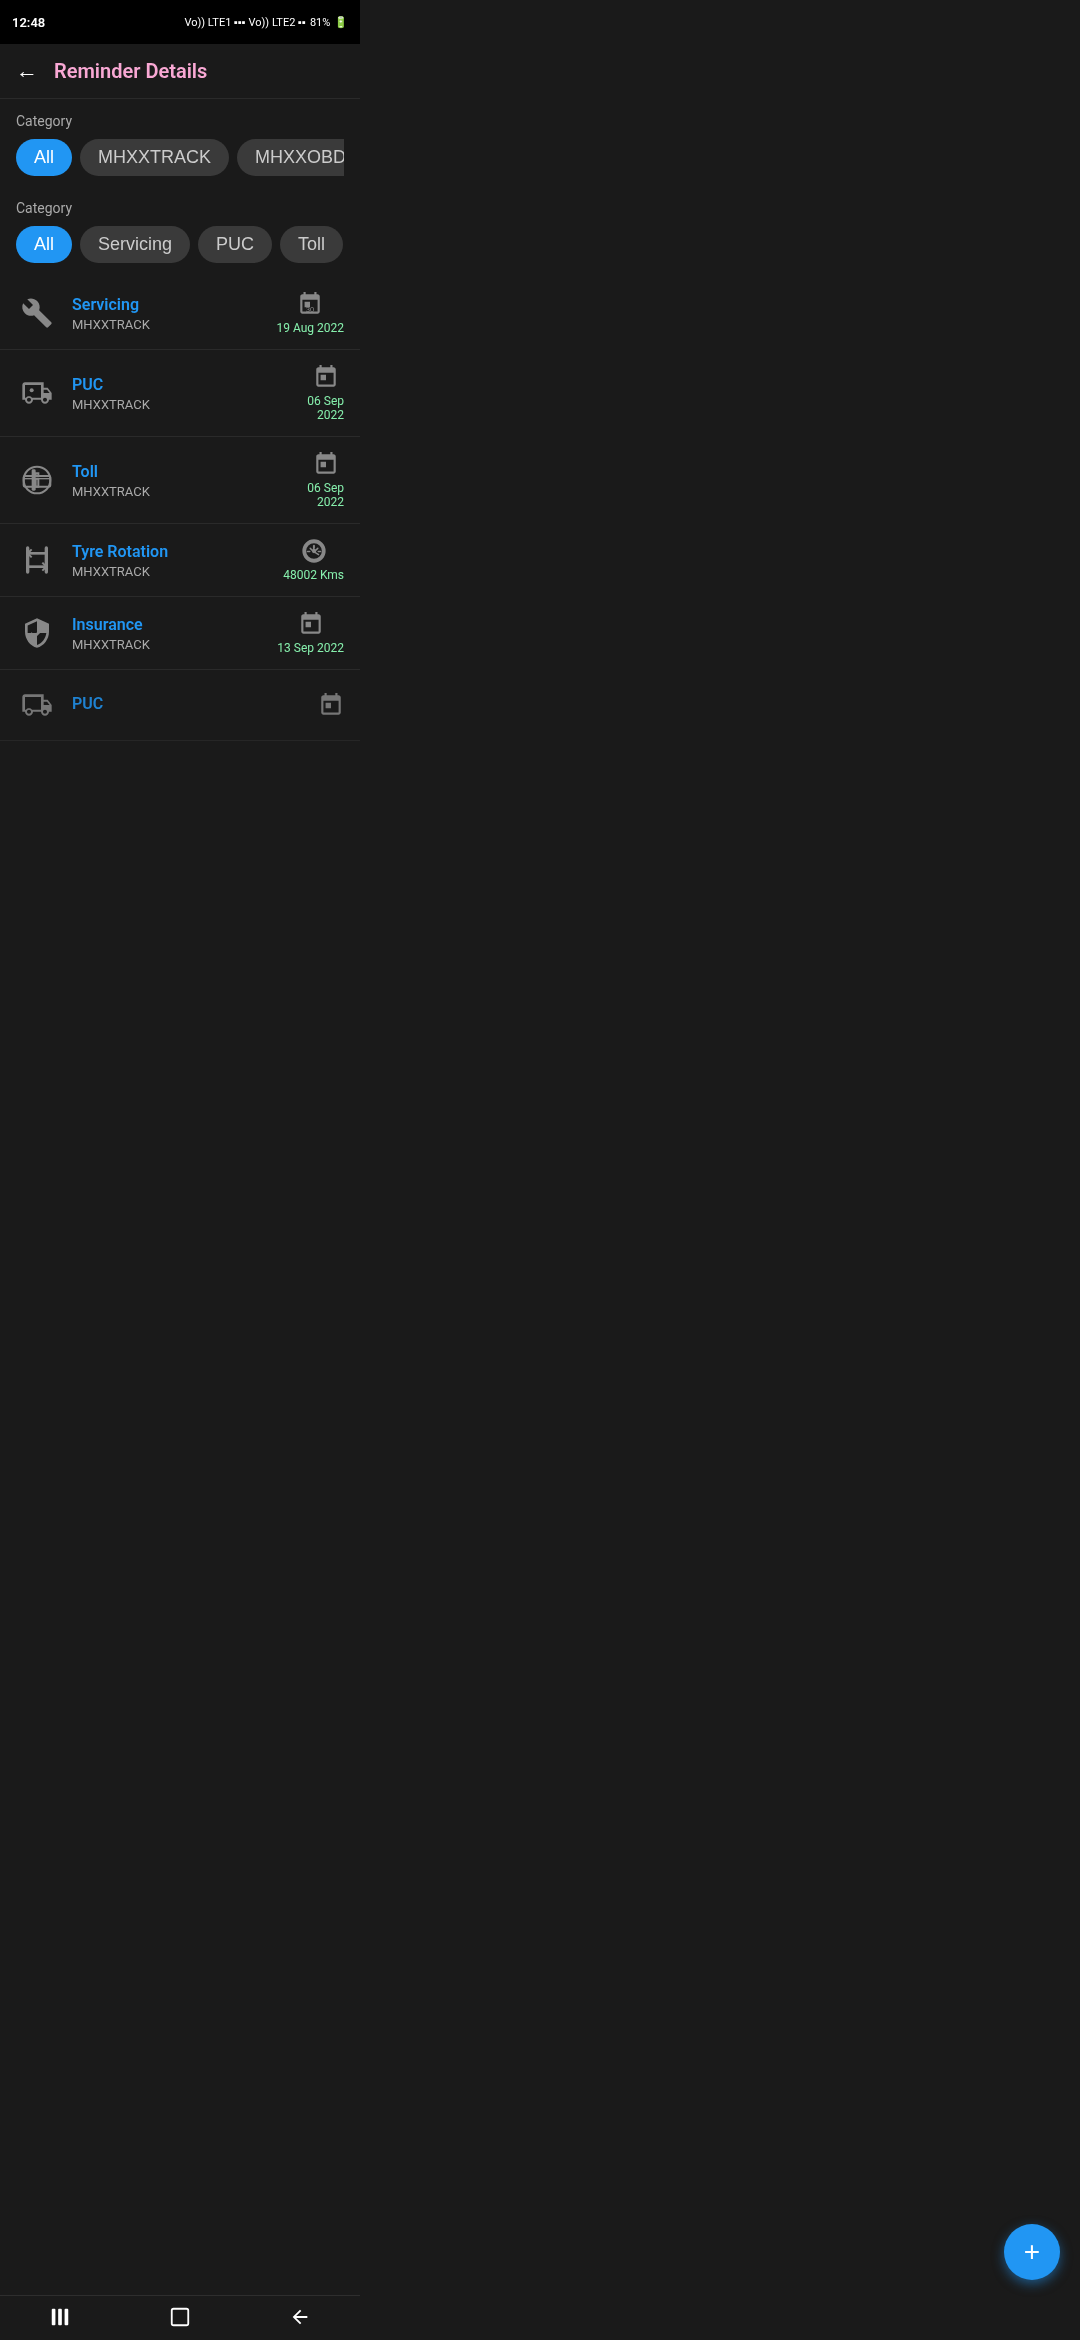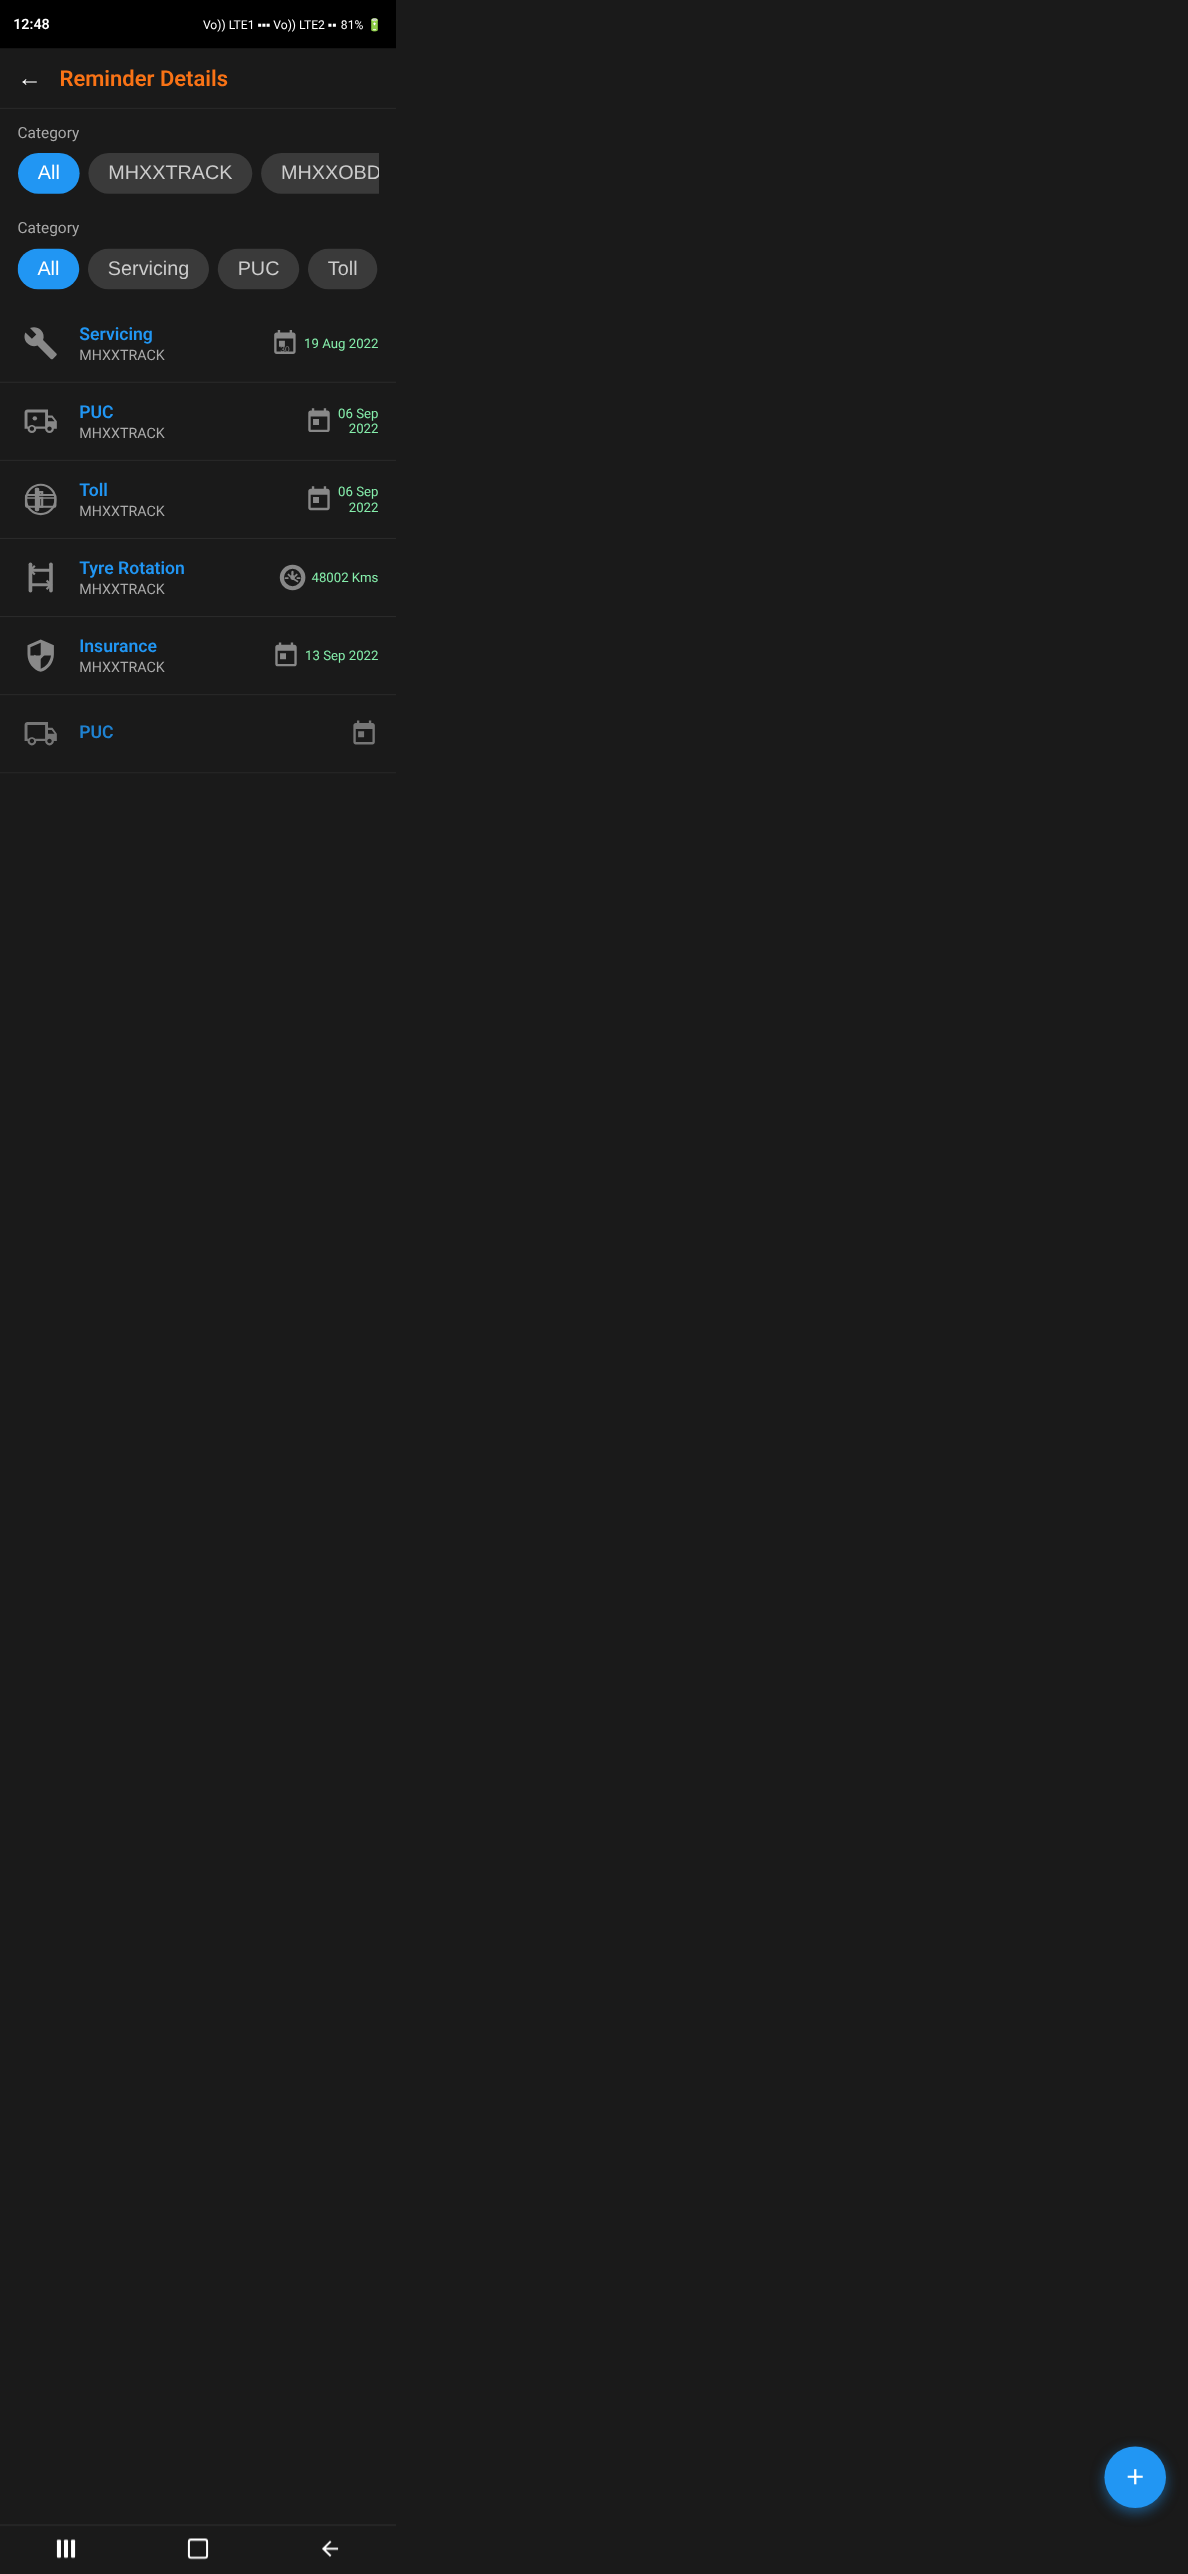--- a/index.html
+++ b/index.html
@@ -43,21 +43,21 @@
       font-size: 22px;
       cursor: pointer;
       background: none;
       border: none;
       color: #fff;
     }
 
     .header-title {
       font-size: 20px;
       font-weight: 600;
-      color: #f97316;
+      color: #f9a8d4;
     }
 
     .section {
       padding: 14px 16px 6px 16px;
     }
 
     .section-label {
       font-size: 14px;
       color: #aaa;
       margin-bottom: 10px;
@@ -132,21 +132,21 @@
     }
 
     .reminder-vehicle {
       font-size: 13px;
       color: #aaa;
     }
 
     .reminder-date {
       text-align: right;
       display: flex;
-      flex-direction: row;
+      flex-direction: column;
       align-items: center;
       gap: 4px;
     }
 
     .reminder-date-text {
       font-size: 12px;
       color: #86efac;
       text-align: right;
     }
 

